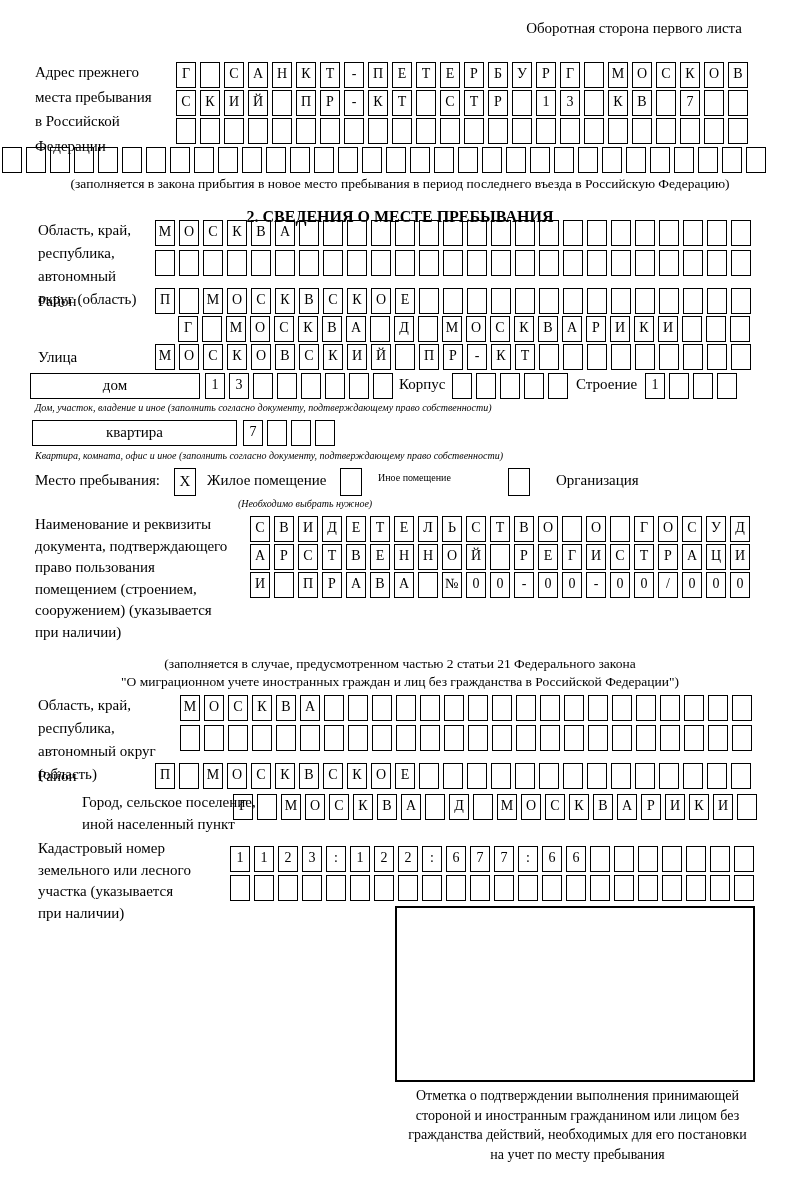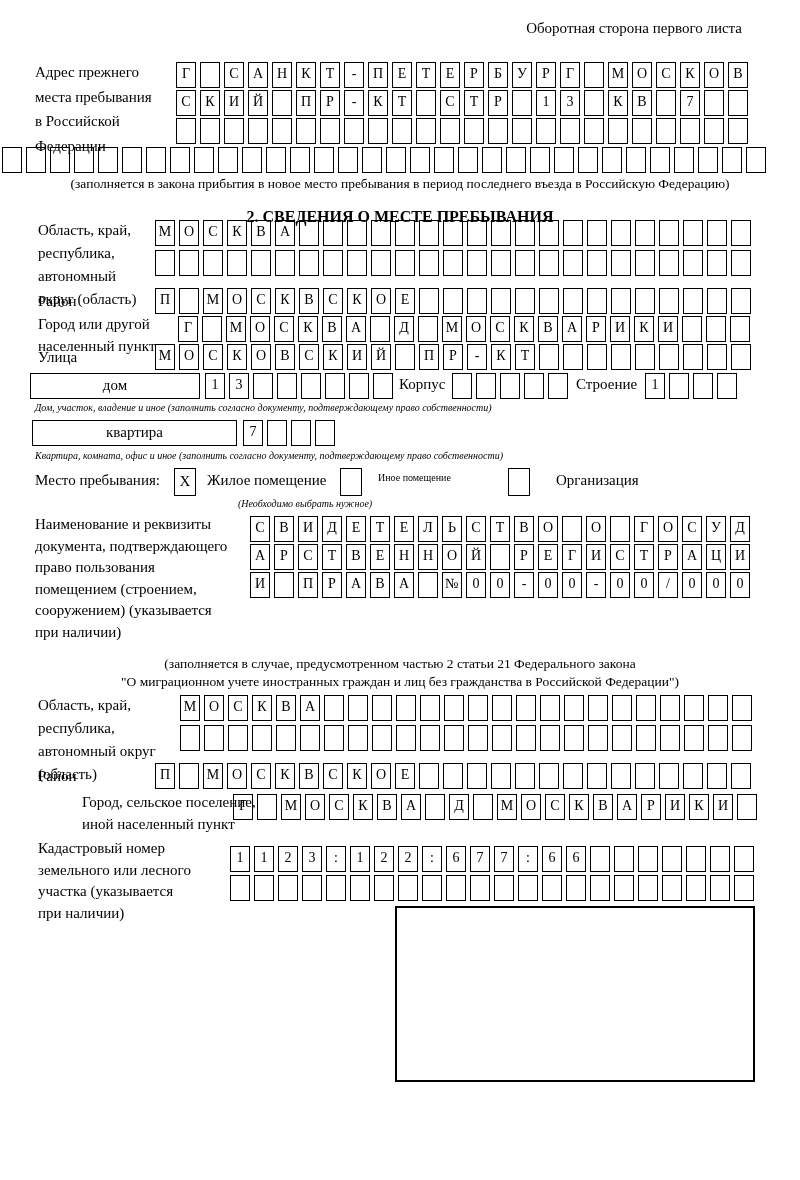--- a/index.html
+++ b/index.html
@@ -232,21 +232,20 @@
       <div class="cell"></div>
       <div class="cell"></div>
       <div class="cell"></div>
       <div class="cell"></div>
       <div class="cell"></div>
       <div class="cell"></div>
       <div class="cell"></div>
       <div class="cell"></div>
     </div>
 
-  <div class="lbl2" style="left:38px; top:314px;">Город или другой<br>населенный пункт</div>
   <div class="cellrow" style="left:178px; top:316px;">
       <div class="cell">Г</div>
       <div class="cell"></div>
       <div class="cell">М</div>
       <div class="cell">О</div>
       <div class="cell">С</div>
       <div class="cell">К</div>
       <div class="cell">В</div>
       <div class="cell">А</div>
       <div class="cell"></div>
@@ -569,14 +568,15 @@
       <div class="cell"></div>
       <div class="cell"></div>
       <div class="cell"></div>
       <div class="cell"></div>
       <div class="cell"></div>
       <div class="cell"></div>
       <div class="cell"></div>
     </div>
 
   <div class="stamp" style="left:395px; top:906px; width:360px; height:176px;"></div>
+  <div class="abs" style="left:390px; top:1086px; width:375px; text-align:center; font-size:14px; line-height:19.5px;">Отметка о подтверждении выполнения принимающей<br>стороной и иностранным гражданином или лицом без<br>гражданства действий, необходимых для его постановки<br>на учет по месту пребывания</div>
 
 </div>
 
 </body></html>

